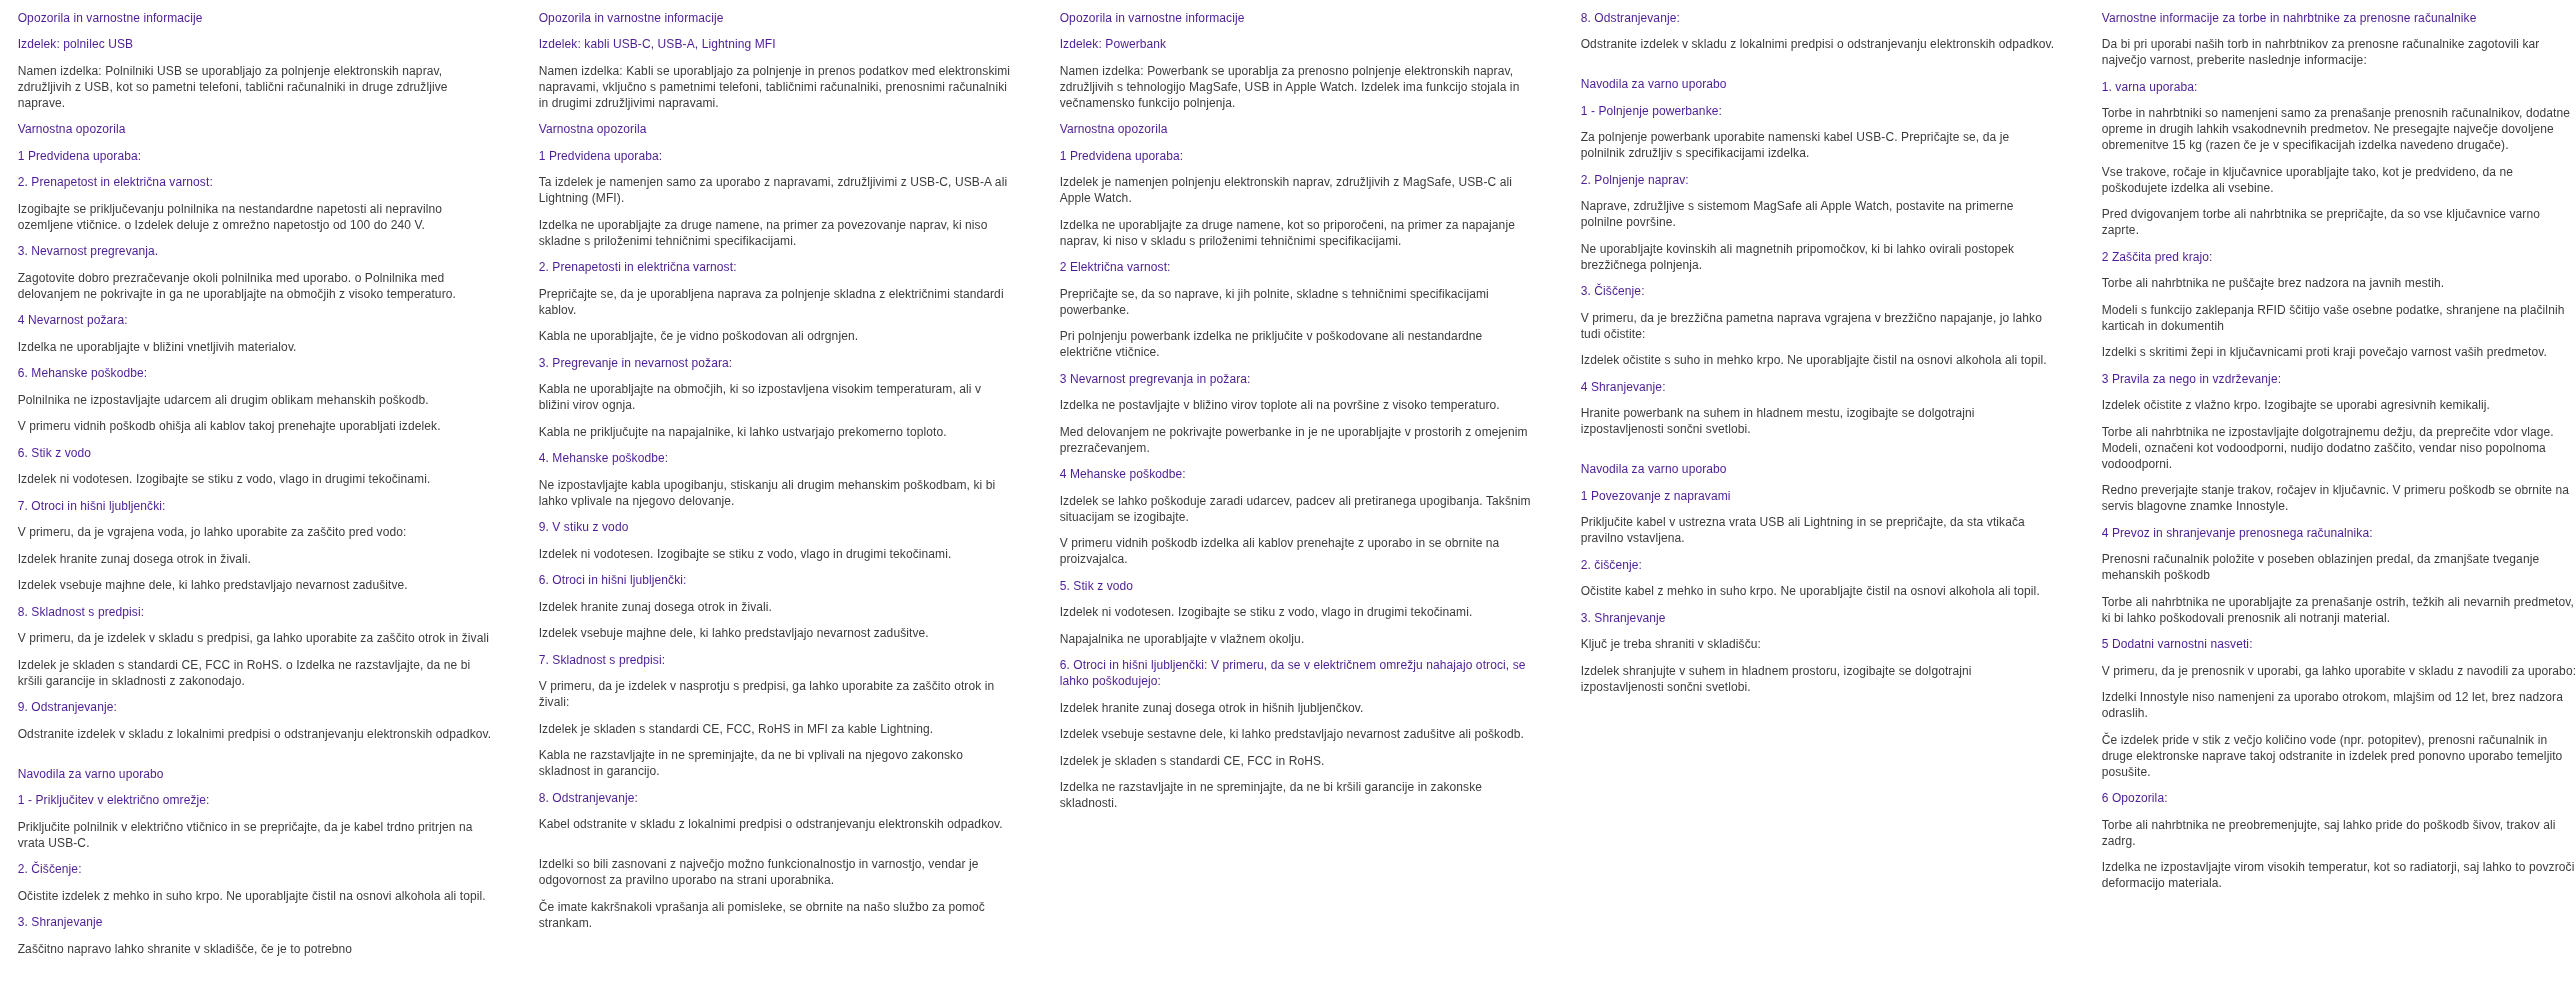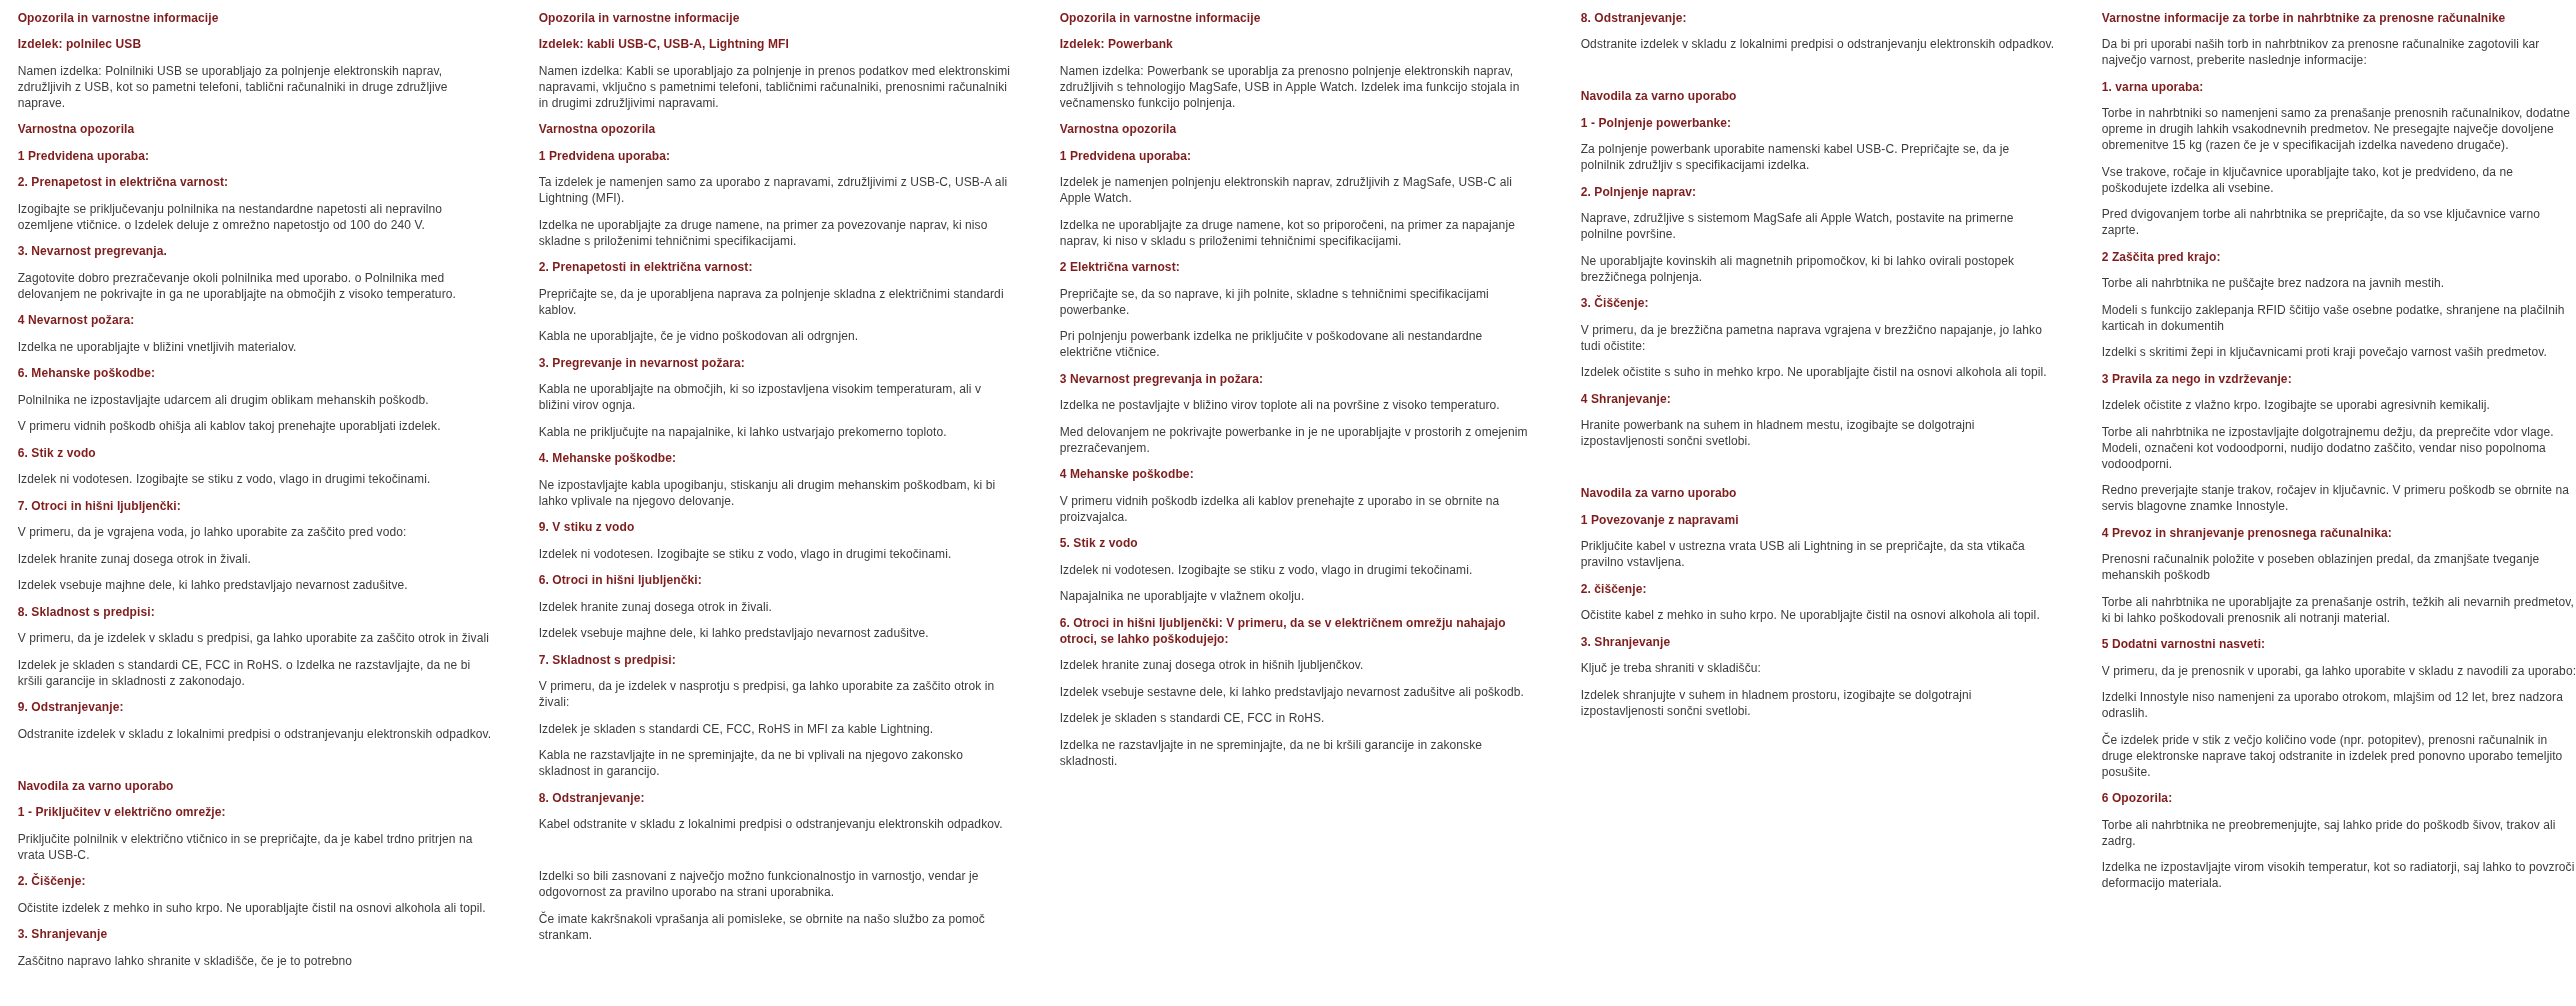--- a/index.html
+++ b/index.html
@@ -21,25 +21,25 @@
     width: 475px;
   }
   .blk {
     font-size: 12px;
     line-height: 16px;
     margin-bottom: 10.5px;
     color: #3c3c3c;
     letter-spacing: 0.1px;
   }
   .blk.h {
-    font-weight: 700;
-    color: #7f1d1d;
+    font-weight: 400;
+    color: #4c1d95;
   }
   .blk.gap {
-    margin-top: 36px;
+    margin-top: 24px;
   }
 </style>
 </head>
 <body>
 
 <div class="page">
   <div class="col">
       <h3 class="blk h">Opozorila in varnostne informacije</h3>
       <h3 class="blk h">Izdelek: polnilec USB</h3>
       <p class="blk p">Namen izdelka: Polnilniki USB se uporabljajo za polnjenje elektronskih naprav, združljivih z USB, kot so pametni telefoni, tablični računalniki in druge združljive naprave.</p>
@@ -111,20 +111,21 @@
       <h3 class="blk h">1 Predvidena uporaba:</h3>
       <p class="blk p">Izdelek je namenjen polnjenju elektronskih naprav, združljivih z MagSafe, USB-C ali Apple Watch.</p>
       <p class="blk p">Izdelka ne uporabljajte za druge namene, kot so priporočeni, na primer za napajanje naprav, ki niso v skladu s priloženimi tehničnimi specifikacijami.</p>
       <h3 class="blk h">2 Električna varnost:</h3>
       <p class="blk p">Prepričajte se, da so naprave, ki jih polnite, skladne s tehničnimi specifikacijami powerbanke.</p>
       <p class="blk p">Pri polnjenju powerbank izdelka ne priključite v poškodovane ali nestandardne električne vtičnice.</p>
       <h3 class="blk h">3 Nevarnost pregrevanja in požara:</h3>
       <p class="blk p">Izdelka ne postavljajte v bližino virov toplote ali na površine z visoko temperaturo.</p>
       <p class="blk p">Med delovanjem ne pokrivajte powerbanke in je ne uporabljajte v prostorih z omejenim prezračevanjem.</p>
       <h3 class="blk h">4 Mehanske poškodbe:</h3>
+      <p class="blk p">Izdelek se lahko poškoduje zaradi udarcev, padcev ali pretiranega upogibanja. Takšnim situacijam se izogibajte.</p>
       <p class="blk p">V primeru vidnih poškodb izdelka ali kablov prenehajte z uporabo in se obrnite na proizvajalca.</p>
       <h3 class="blk h">5. Stik z vodo</h3>
       <p class="blk p">Izdelek ni vodotesen. Izogibajte se stiku z vodo, vlago in drugimi tekočinami.</p>
       <p class="blk p">Napajalnika ne uporabljajte v vlažnem okolju.</p>
       <h3 class="blk h">6. Otroci in hišni ljubljenčki: V primeru, da se v električnem omrežju nahajajo otroci, se lahko poškodujejo:</h3>
       <p class="blk p">Izdelek hranite zunaj dosega otrok in hišnih ljubljenčkov.</p>
       <p class="blk p">Izdelek vsebuje sestavne dele, ki lahko predstavljajo nevarnost zadušitve ali poškodb.</p>
       <p class="blk p">Izdelek je skladen s standardi CE, FCC in RoHS.</p>
       <p class="blk p">Izdelka ne razstavljajte in ne spreminjajte, da ne bi kršili garancije in zakonske skladnosti.</p>
     </div>

